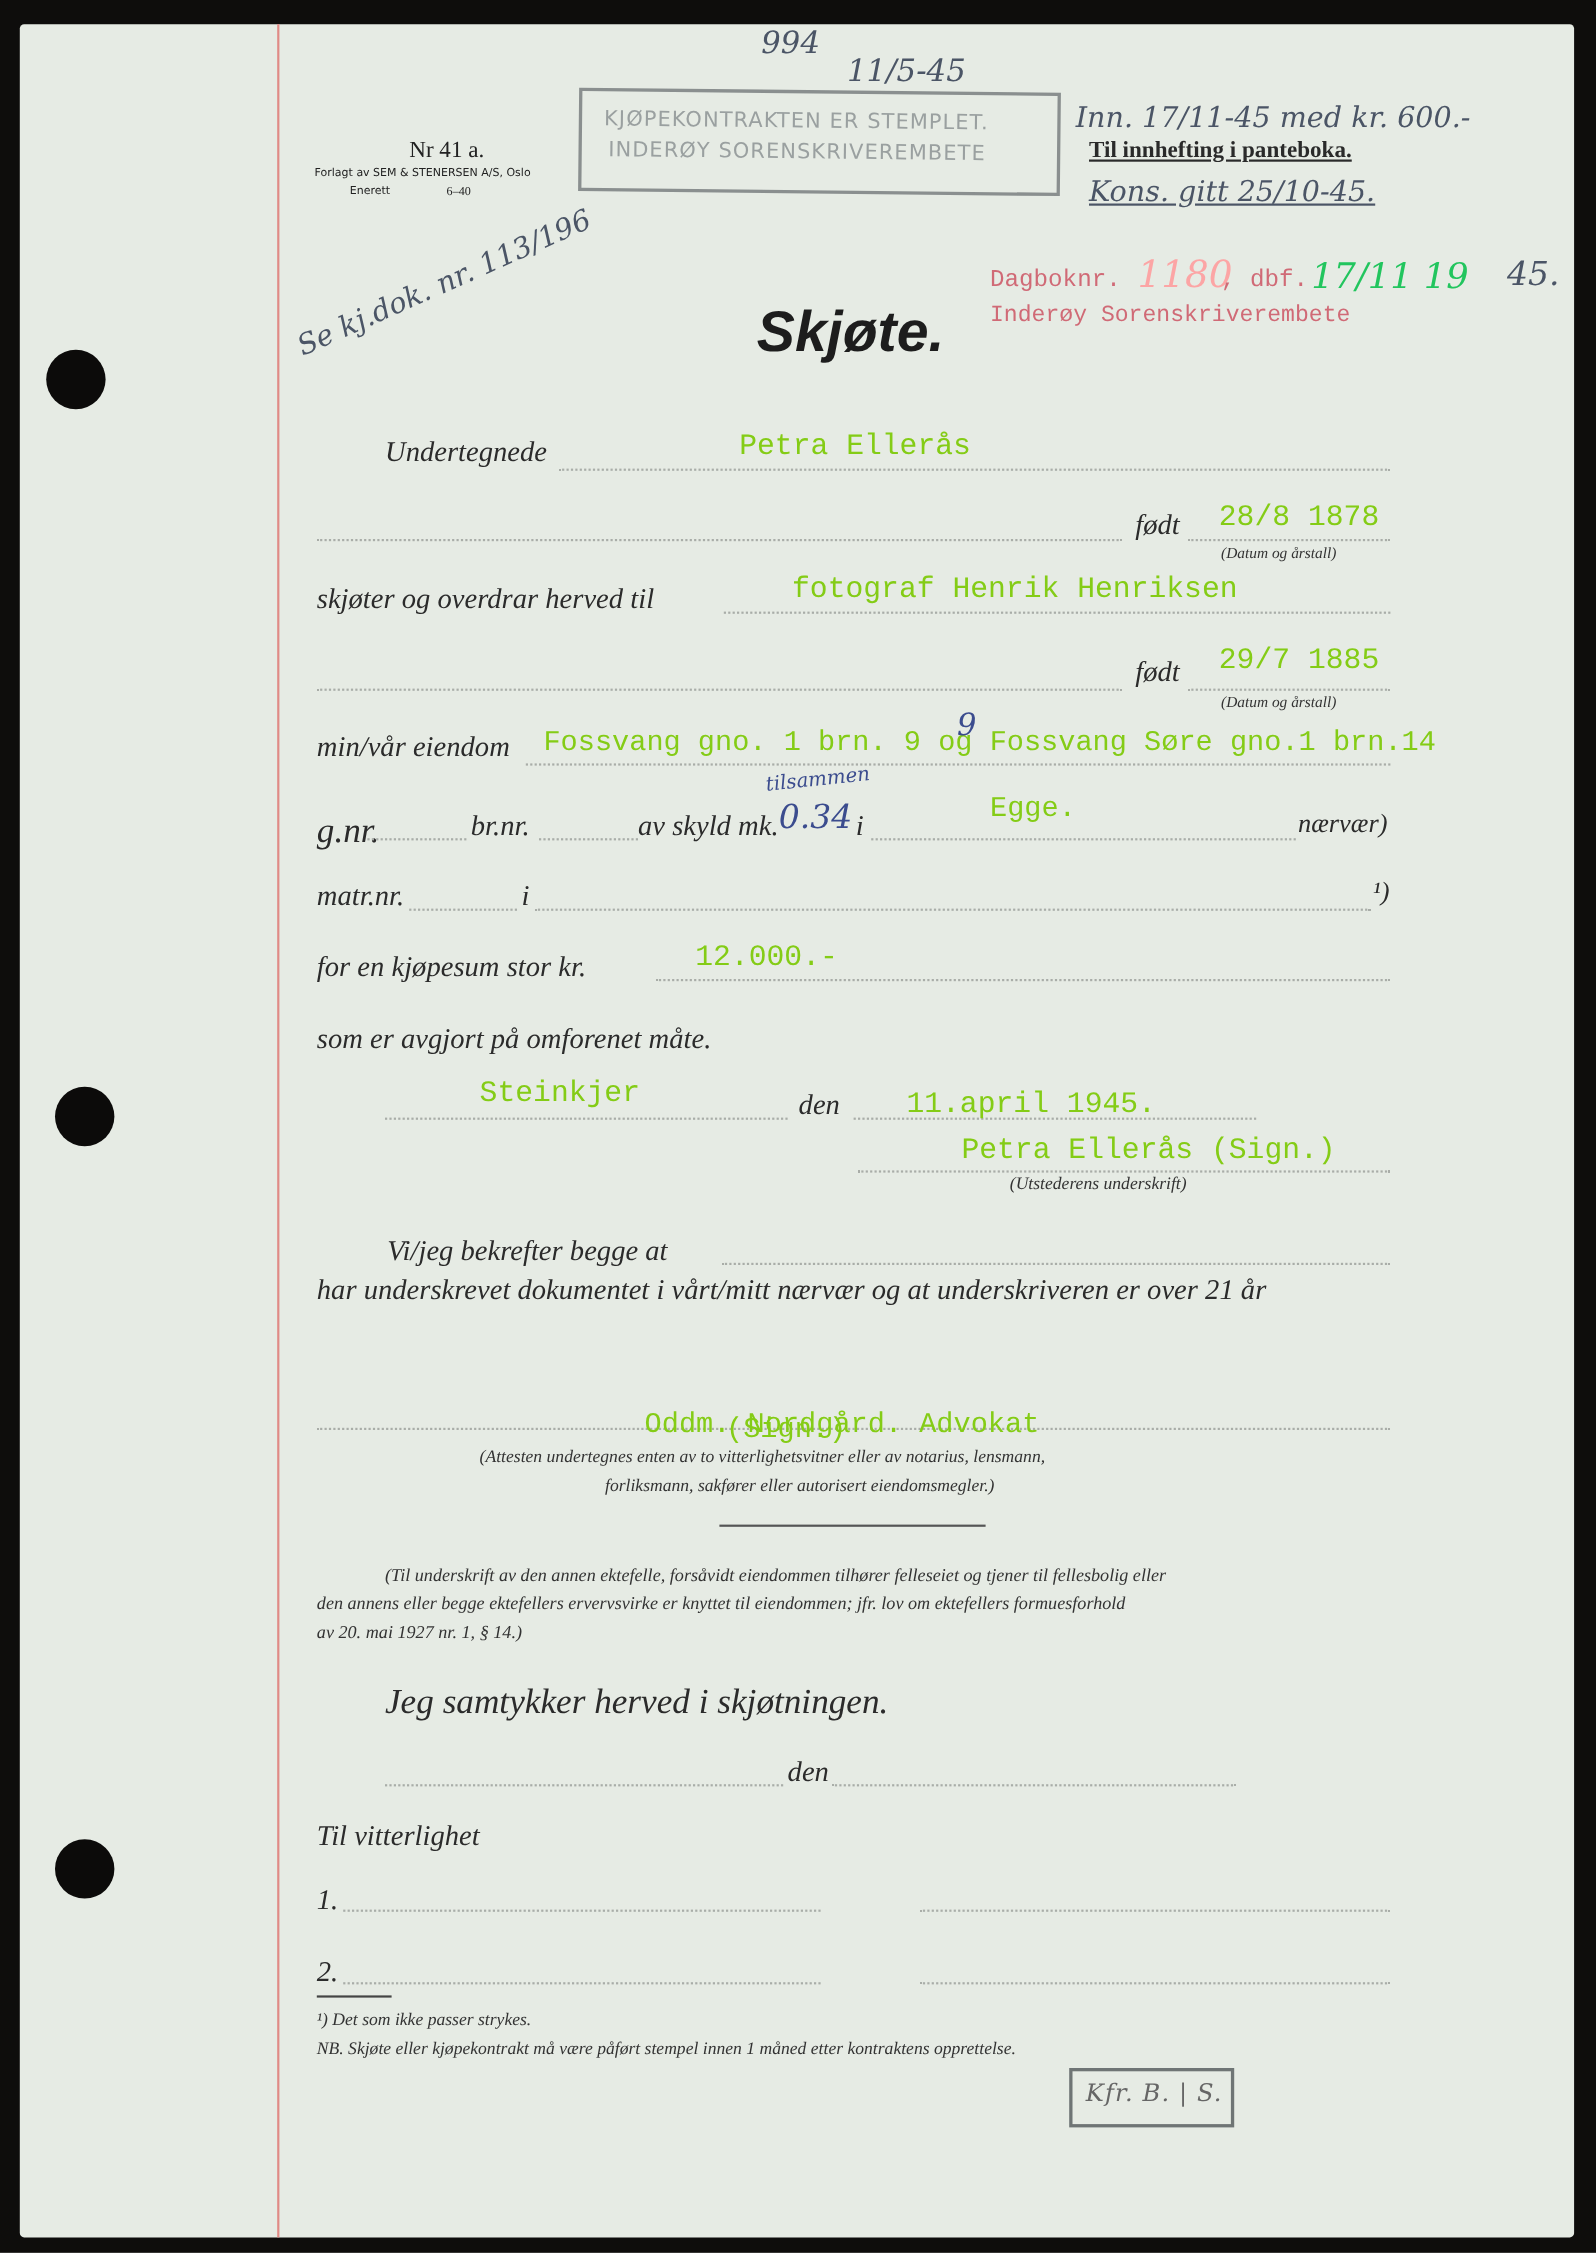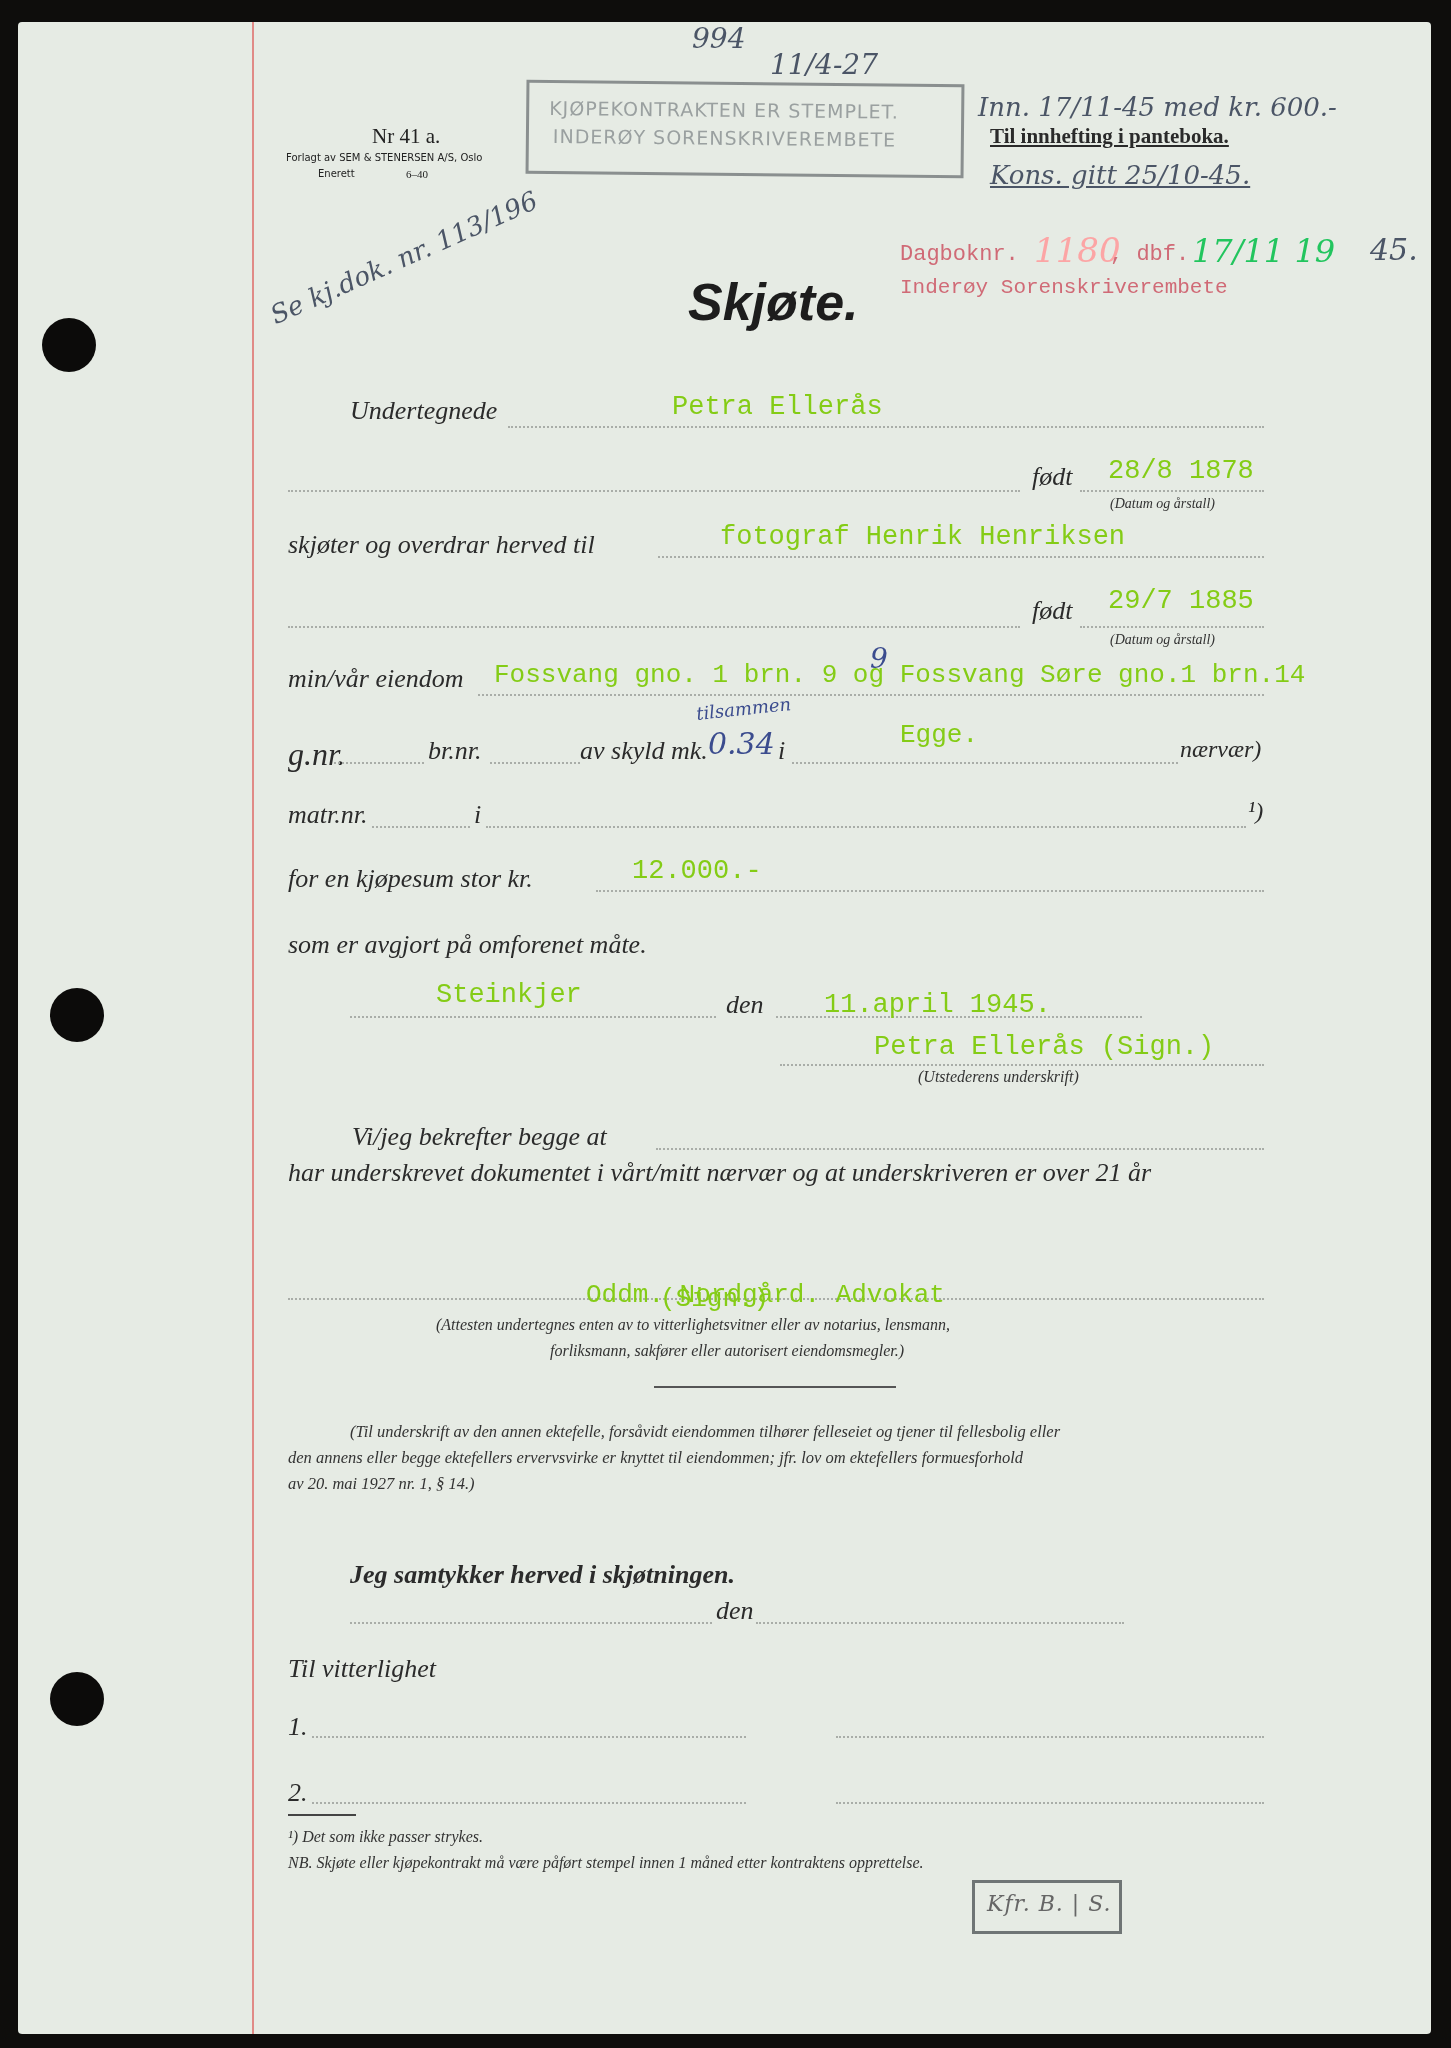--- a/index.html
+++ b/index.html
@@ -38,21 +38,21 @@
 </head>
 <body>
 
 <div class="page"></div>
 <div class="margin-line"></div>
 <div class="hole" style="left:42px; top:318px;"></div>
 <div class="hole" style="left:50px; top:988px;"></div>
 <div class="hole" style="left:50px; top:1672px;"></div>
 
 <div class="abs hand" style="left:692px; top:22px; font-size:28px;">994</div>
-<div class="abs hand" style="left:770px; top:48px; font-size:28px;">11/4-27</div>
+<div class="abs hand" style="left:770px; top:48px; font-size:28px;">11/5-45</div>
 
 <div class="abs" style="left:372px; top:124px; font-size:21px; color:#222;">Nr 41 a.</div>
 <div class="abs" style="left:286px; top:152px; font-size:10px; font-family:'DejaVu Sans',sans-serif; color:#222;">Forlagt av SEM &amp; STENERSEN A/S, Oslo</div>
 <div class="abs" style="left:318px; top:168px; font-size:10px; font-family:'DejaVu Sans',sans-serif; color:#222;">Enerett</div>
 <div class="abs" style="left:406px; top:168px; font-size:11px; color:#222;">6–40</div>
 
 <div class="stamp-box" style="left:526px; top:82px; width:432px; height:88px; transform:rotate(0.6deg);">
   <div style="margin:14px 0 0 20px; font-size:19px;">KJØPEKONTRAKTEN ER STEMPLET.</div>
   <div style="margin:6px 0 0 24px; font-size:19px;">INDERØY SORENSKRIVEREMBETE</div>
 </div>
@@ -139,21 +139,21 @@
 <div class="abs mono" style="left:586px; top:1260px; font-size:26px;margin-top:20px;">Oddm. Nordgård. Advokat</div>
 <div class="abs mono" style="left:660px; top:1284px; font-size:26px;">(Sign.)</div>
 <div class="abs small-it" style="left:436px; top:1316px; font-size:16px;">(Attesten undertegnes enten av to vitterlighetsvitner eller av notarius, lensmann,</div>
 <div class="abs small-it" style="left:550px; top:1342px; font-size:16px;">forliksmann, sakfører eller autorisert eiendomsmegler.)</div>
 
 <div class="abs" style="left:654px; top:1386px; width:242px; border-top:2px solid #555;"></div>
 
 <div class="abs small-it" style="left:350px; top:1422px; font-size:16.5px;">(Til underskrift av den annen ektefelle, forsåvidt eiendommen tilhører felleseiet og tjener til fellesbolig eller</div>
 <div class="abs small-it" style="left:288px; top:1448px; font-size:16.5px;">den annens eller begge ektefellers ervervsvirke er knyttet til eiendommen; jfr. lov om ektefellers formuesforhold</div>
 <div class="abs small-it" style="left:288px; top:1474px; font-size:16.5px;">av 20. mai 1927 nr. 1, § 14.)</div>
-<div class="abs it" style="left:350px; top:1560px; font-size:26px;font-weight:bold;">Jeg samtykker herved i skjøtningen.</div>
+<div class="abs it" style="left:350px; top:1528px; font-size:32px;">Jeg samtykker herved i skjøtningen.</div>
 
 <div class="dots" style="left:350px; top:1622px; width:362px;"></div>
 <div class="abs it" style="left:716px; top:1596px; font-size:26px;">den</div>
 <div class="dots" style="left:756px; top:1622px; width:368px;"></div>
 
 <div class="abs it" style="left:288px; top:1654px; font-size:26px;">Til vitterlighet</div>
 <div class="abs it" style="left:288px; top:1712px; font-size:26px;">1.</div>
 <div class="dots" style="left:312px; top:1736px; width:434px;"></div>
 <div class="dots" style="left:836px; top:1736px; width:428px;"></div>
 <div class="abs it" style="left:288px; top:1778px; font-size:26px;">2.</div>

